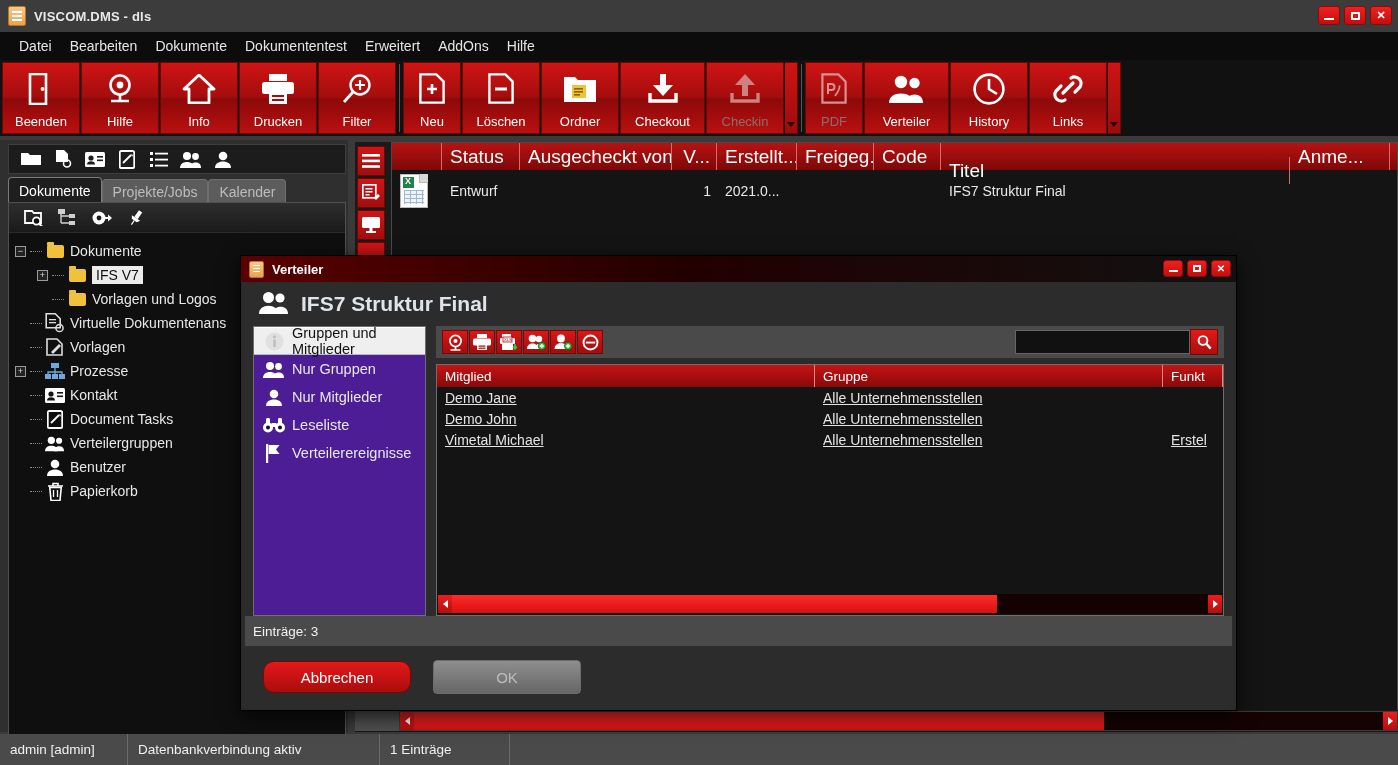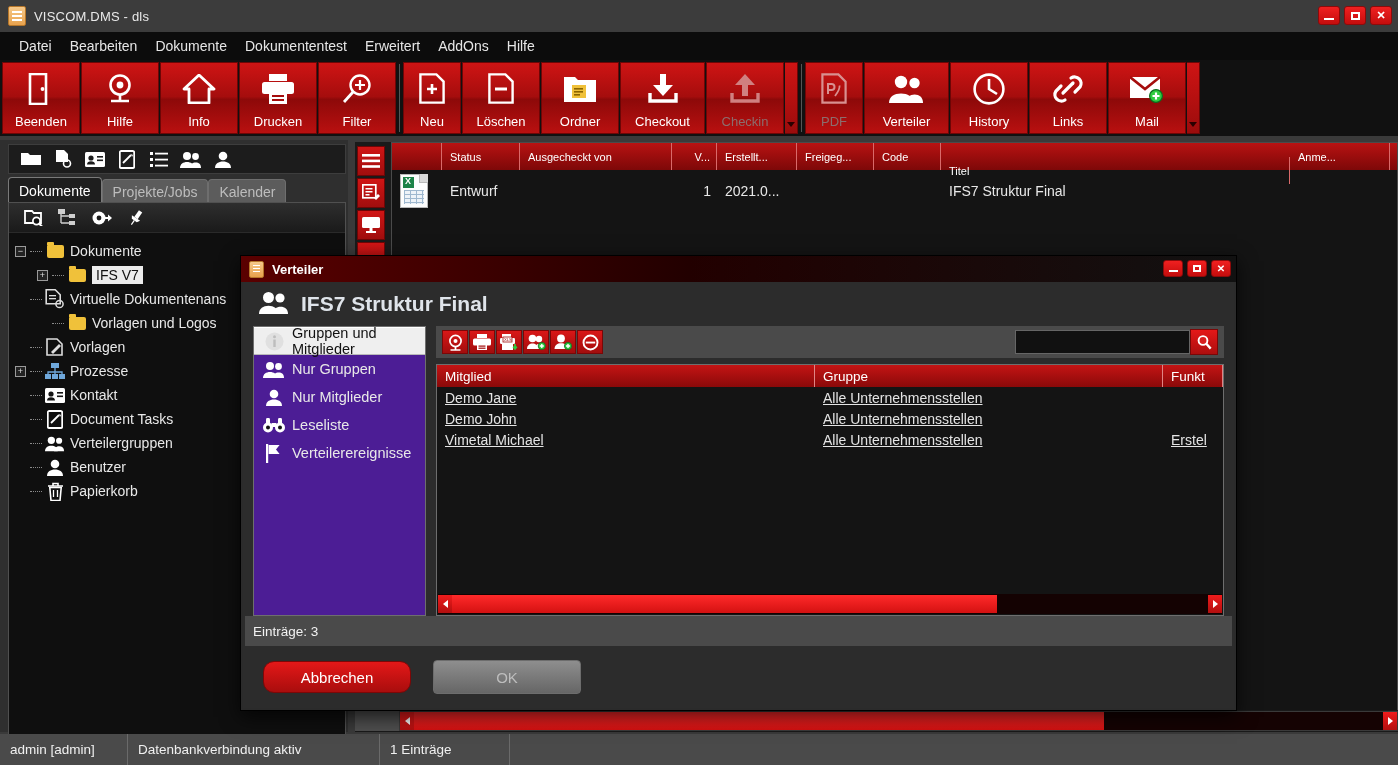--- a/index.html
+++ b/index.html
@@ -25,21 +25,21 @@
     width: 18px; height: 20px; margin-left: 8px; margin-right: 8px;
     background: linear-gradient(#f6c98a, #e8a24d);
     border: 1px solid #b5762a; border-radius: 2px;
     position: relative;
   }
   .titlebar .app-icon:after {
     content: ""; position: absolute; left: 3px; top: 4px; right: 3px; height: 1.5px;
     background: #fff; box-shadow: 0 4px 0 #fff, 0 8px 0 #fff;
   }
   .titlebar .title {
-    color: #e9e9e9; font-size: 13px; font-weight: normal; letter-spacing: .2px;
+    color: #e9e9e9; font-size: 13px; font-weight: bold; letter-spacing: .2px;
   }
   .win-buttons { position: absolute; right: 6px; top: 6px; display: flex; gap: 4px; }
   .win-btn {
     width: 22px; height: 19px; border-radius: 3px;
     background: linear-gradient(#f02020, #c40d0d);
     border: 1px solid #8d0a0a;
     display: flex; align-items: center; justify-content: center;
     color: #fff; font-size: 11px; font-weight: bold; line-height: 1;
     cursor: pointer;
   }
@@ -139,21 +139,21 @@
     width: 28px; height: 30px; margin: 0 auto 2px auto;
     background: linear-gradient(#d01515, #a00e0e); border: 1px solid #6d0606;
     display: flex; align-items: center; justify-content: center; cursor: pointer;
   }
   .grid {
     position: absolute; left: 36px; top: 0; right: 0; bottom: 0;
     background: #141414; border: 1px solid #4a4a4a;
   }
   .grid-head {
     height: 27px; background: linear-gradient(#b81212, #7d0808);
-    display: flex; align-items: center; color: #fff; font-size: 11px;
+    display: flex; align-items: center; color: #fff; font-size: 19px;
   }
   .gh {
     height: 27px; display: flex; align-items: center; padding-left: 8px;
     border-right: 1px solid #d96a6a; white-space: nowrap; overflow: hidden; cursor: pointer;
   }
   .gh.num { justify-content: flex-end; padding-right: 6px; padding-left: 0; }
   .grid-row { height: 42px; display: flex; align-items: center; color: #e8e8e8; font-size: 14px; }
   .grid-row .cell { height: 42px; display:flex; align-items:center; padding-left: 8px; white-space: nowrap; overflow: hidden; }
   .grid-row .cell.num { justify-content: flex-end; padding-right: 6px; padding-left: 0; }
   .xls-icon { width: 28px; height: 34px; position: relative; }
@@ -448,31 +448,20 @@
             <svg width="32" height="30" viewBox="0 0 32 30">
               <g fill="none" stroke="#fff" stroke-width="3.2" stroke-linecap="round">
                 <path d="M19 4a6.5 6.5 0 019 9l-5 5"></path>
                 <path d="M13 26a6.5 6.5 0 01-9-9l5-5"></path>
                 <path d="M11 19L21 9"></path>
               </g>
             </svg>
           </div>
           <div class="lbl">Links</div>
         </div>
-        <div class="rb-btn">
-          <div class="ic">
-            <svg width="34" height="28" viewBox="0 0 34 28">
-              <rect x="0" y="2" width="30" height="21" fill="#fff"></rect>
-              <path d="M0 2l15 12L30 2" fill="none" stroke="#a50d0d" stroke-width="2.6"></path>
-              <circle cx="26" cy="21" r="6.4" fill="#2ecc40" stroke="#0c6b1e" stroke-width="1.2"></circle>
-              <path d="M26 17.5v7M22.5 21h7" stroke="#fff" stroke-width="2.2"></path>
-            </svg>
-          </div>
-          <div class="lbl">Mail</div>
-        </div>
         <div class="rb-drop"></div>
       </div>
     </div>
 
   <div class="leftpanel">
     <div class="lp-icons">
       <div class="i">
         <svg width="20" height="16" viewBox="0 0 20 16">
             <path fill="#fff" d="M0 2h7l2 2h11v10H0z"></path>
           </svg>
@@ -583,43 +572,43 @@
             </span>
             <span class="tx">Dokumente</span>
           </div>
           <div class="tnode" style="padding-left: 28px;">
             <span class="exp">+</span>
             <span class="dots"></span>
             <span class="ic">
               <span class="folder"></span>
             </span>
             <span class="tx sel">IFS V7</span>
+          </div>
+          <div class="tnode" style="padding-left: 28px;">
+            <span class="exp blank"></span>
+            <span class="dots"></span>
+            <span class="ic">
+              <span class="folder"></span>
+            </span>
+            <span class="tx">Vorlagen und Logos</span>
           </div>
           <div class="tnode" style="padding-left: 6px;">
             <span class="exp blank"></span>
             <span class="dots"></span>
             <span class="ic">
               <svg width="20" height="20" viewBox="0 0 20 20">
                 <path d="M1.2 0.8h9l5 5v9h-14z" fill="none" stroke="#ddd" stroke-width="1.6"></path>
                 <g fill="#ddd">
                   <rect x="4" y="6" width="7" height="1.3"></rect>
                   <rect x="4" y="9" width="7" height="1.3"></rect>
                 </g>
                 <circle cx="14.5" cy="15" r="3.6" fill="none" stroke="#ddd" stroke-width="1.5"></circle>
               </svg>
             </span>
             <span class="tx">Virtuelle Dokumentenans</span>
-          </div>
-          <div class="tnode" style="padding-left: 28px;">
-            <span class="exp blank"></span>
-            <span class="dots"></span>
-            <span class="ic">
-              <span class="folder"></span>
-            </span>
-            <span class="tx">Vorlagen und Logos</span>
           </div>
           <div class="tnode" style="padding-left: 6px;">
             <span class="exp blank"></span>
             <span class="dots"></span>
             <span class="ic">
               <svg width="19" height="19" viewBox="0 0 19 19">
                 <path d="M1 1h10l5 5v11H1z" fill="none" stroke="#ddd" stroke-width="1.6"></path>
                 <path d="M5 14l8-8 2 2-8 8z" fill="#ddd"></path>
               </svg>
             </span>

